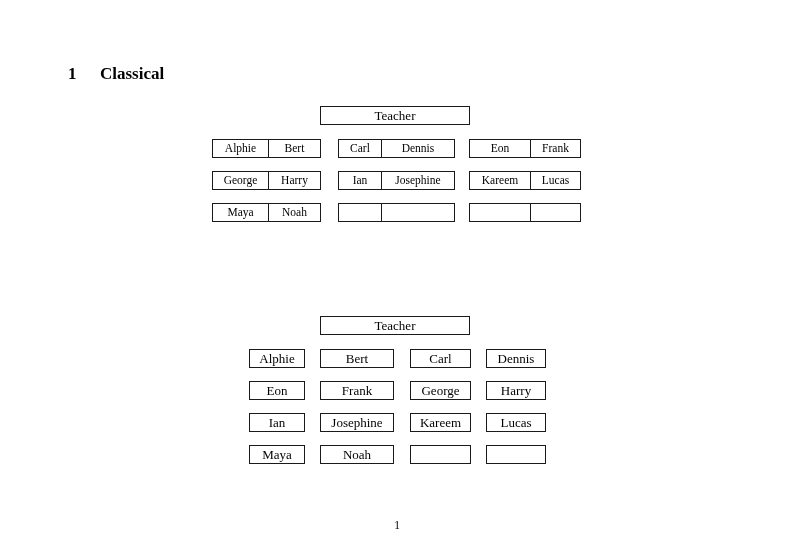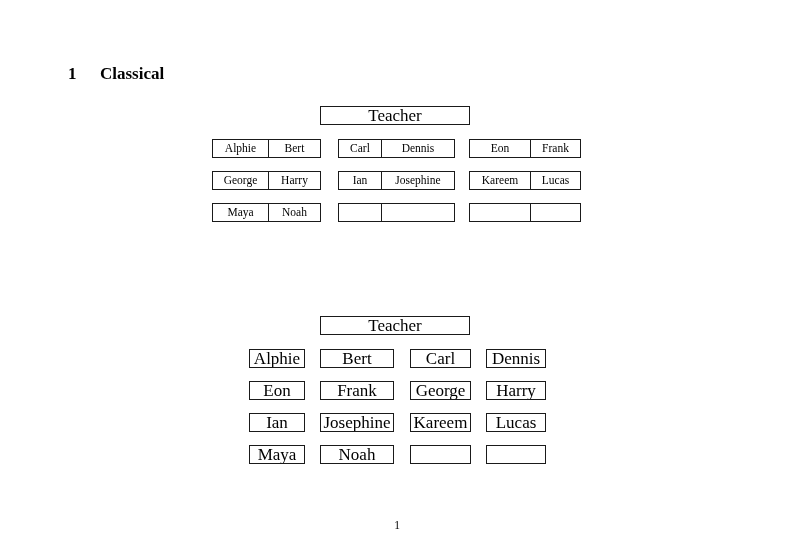--- a/index.html
+++ b/index.html
@@ -48,21 +48,21 @@
 
   
   .box {
     position: absolute;
     box-sizing: border-box;
     border: 1px solid #1a1a1a;
     background: #ffffff;
     height: 19px;
     line-height: 17px;
     text-align: center;
-    font-size: 17px;
+    font-size: 13px;
     white-space: nowrap;
     overflow: hidden;
     color: #000;
   }
 
   
   .teacher-box {
     left: 320px;
     width: 150px;
   }

